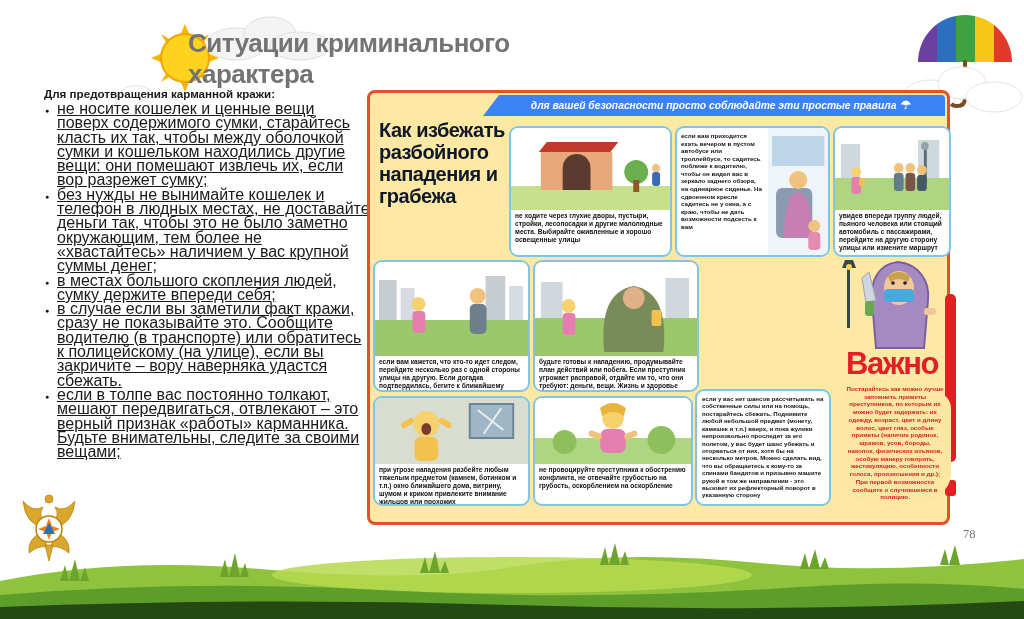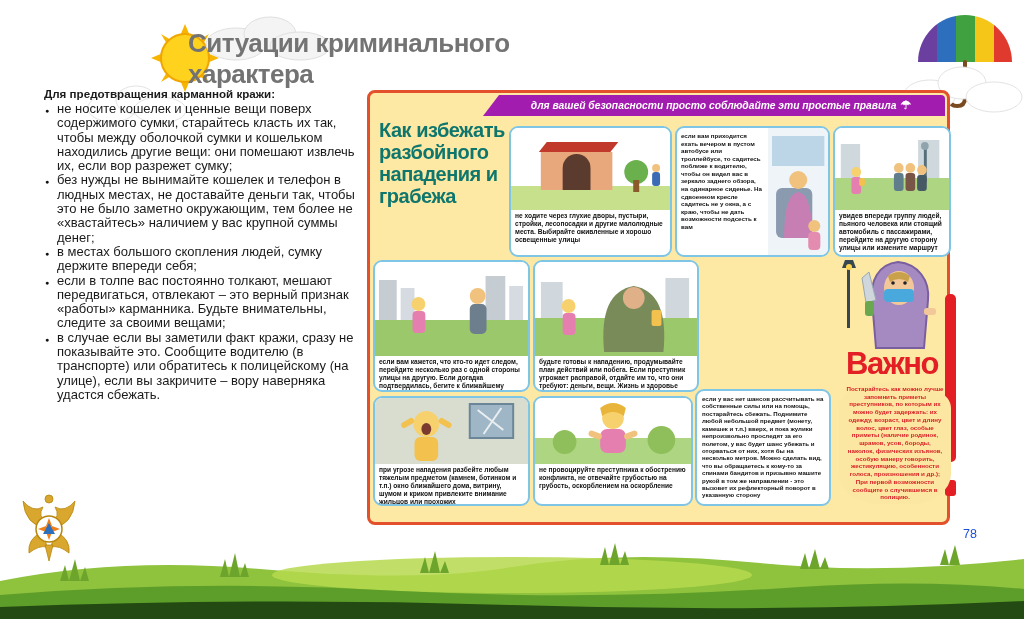--- a/index.html
+++ b/index.html
@@ -9,33 +9,33 @@
 
   
   .decor { position:absolute; }
   #page-title { position:absolute; left:188px; top:28px; width:420px;
     font-size:26px; font-weight:bold; letter-spacing:-0.5px; color:#737373; }
 
   
   #left-col { position:absolute; left:36px; top:87px; width:326px;margin-left:8px; }
   #left-heading { font-size:11.6px; font-weight:bold; margin-bottom:2px; }
   #left-col ul { list-style:none; }
-  #left-col li { position:relative; padding-left:13px; font-size:13px; line-height:14.3px; }
+  #left-col li { position:relative; padding-left:13px; font-size:16px; line-height:14.3px;text-decoration:underline; }
   #left-col li::before { content:"●"; position:absolute; left:1px; top:2px; font-size:7px; color:#111; }
 
   
   #poster { position:absolute; left:367px; top:90px; width:583px; height:435px;
     background:#fde9a4; border:3px solid #e2512b; border-radius:8px; }
   #poster-banner { position:absolute; top:2px; right:2px; width:462px; height:21px;
-    background:#a21caf; color:#fff; font-size:10.3px; font-weight:bold; font-style:italic;
+    background:#3b82f6; color:#fff; font-size:10.3px; font-weight:bold; font-style:italic;
     line-height:21px; text-align:center; border-radius:0 4px 0 0;
     clip-path:polygon(16px 0, 100% 0, 100% 100%, 0 100%); padding-left:14px; }
   #poster-banner .glyph { font-style:normal; font-size:12px; margin-left:4px; }
   #poster-title { position:absolute; left:9px; top:26px; width:128px;
-    font-size:20px; font-weight:800; line-height:1.1; color:#0f766e; letter-spacing:-0.5px; }
+    font-size:20px; font-weight:800; line-height:1.1; color:#0f172a; letter-spacing:-0.5px; }
 
   .panel { position:absolute; background:#fff; border:2px solid #7ec5e6; border-radius:9px; overflow:hidden; }
   .illo { display:block; width:100%; }
   .caption { font-size:6.6px; font-weight:bold; line-height:1.22; padding:2px 4px 3px 4px; color:#111; }
   .panel-flex { display:flex; }
   .panel-flex .caption { width:60%; padding-top:4px; }
   .panel-flex .illo-side { width:40%; }
 
   
   #important { position:absolute; left:468px; top:167px; width:118px; height:246px; }
@@ -47,21 +47,21 @@
     font-size:31px; font-weight:800; letter-spacing:-1.5px; color:#e31e25; }
   #important-blob { position:absolute; left:1px; top:122px; width:112px; height:122px;
     background:#fbe7a2; border-radius:48px 48px 40px 40px / 26px 26px 30px 30px;
     display:flex; align-items:center; }
   #important-text { width:100%; padding:4px 7px; text-align:center;
     font-size:6.2px; font-weight:bold; line-height:1.25; color:#d91d24; }
   #lamppost-icon { position:absolute; left:0; top:-2px; }
   #criminal-figure { position:absolute; left:14px; top:-4px; }
 
   
-  #page-number { position:absolute; left:963px; top:527px; font-size:12.5px; color:#1d4ed8; }
+  #page-number { position:absolute; left:963px; top:527px; font-size:12.5px; color:#737373;font-family:Liberation Serif, serif; }
   #emblem { position:absolute; left:17px; top:491px; }
   #grass { position:absolute; left:0; bottom:0; width:1024px; height:84px; }
 </style>
 </head>
 <body>
 
 <svg class="decor" style="left:130px;top:18px" width="110" height="78" viewBox="0 0 110 78">
   <g transform="translate(55,40)">
     <g fill="#f7b500">
       <path d="M0-34 5-22H-5Z"></path>
@@ -115,22 +115,22 @@
 </svg>
 
 <h1 id="page-title">Ситуации криминального характера</h1>
 
 <div id="left-col">
   <div id="left-heading">Для предотвращения карманной кражи:</div>
   <ul>
     <li>не носите кошелек и ценные вещи поверх содержимого сумки, старайтесь класть их так, чтобы между оболочкой сумки и кошельком находились другие вещи: они помешают извлечь их, если вор разрежет сумку;</li>
     <li>без нужды не вынимайте кошелек и телефон в людных местах, не доставайте деньги так, чтобы это не было заметно окружающим, тем более не «хвастайтесь» наличием у вас крупной суммы денег;</li>
     <li>в местах большого скопления людей, сумку держите впереди себя;</li>
+    <li>в случае если вы заметили факт кражи, сразу не показывайте это. Сообщите водителю (в транспорте) или обратитесь к полицейскому (на улице), если вы закричите – вору наверняка удастся сбежать.</li>
     <li>если в толпе вас постоянно толкают, мешают передвигаться, отвлекают – это верный признак «работы» карманника. Будьте внимательны, следите за своими вещами;</li>
-    <li>в случае если вы заметили факт кражи, сразу не показывайте это. Сообщите водителю (в транспорте) или обратитесь к полицейскому (на улице), если вы закричите – вору наверняка удастся сбежать.</li>
   </ul>
 </div>
 
 <div id="poster">
   <div id="poster-banner">
     <span>для вашей безопасности просто соблюдайте эти простые правила</span><span class="glyph">☂</span>
   </div>
   <div id="poster-title">Как избежать разбойного нападения и грабежа</div>
 
   <div class="panel" style="left:139px;top:33px;width:163px;height:131px">

